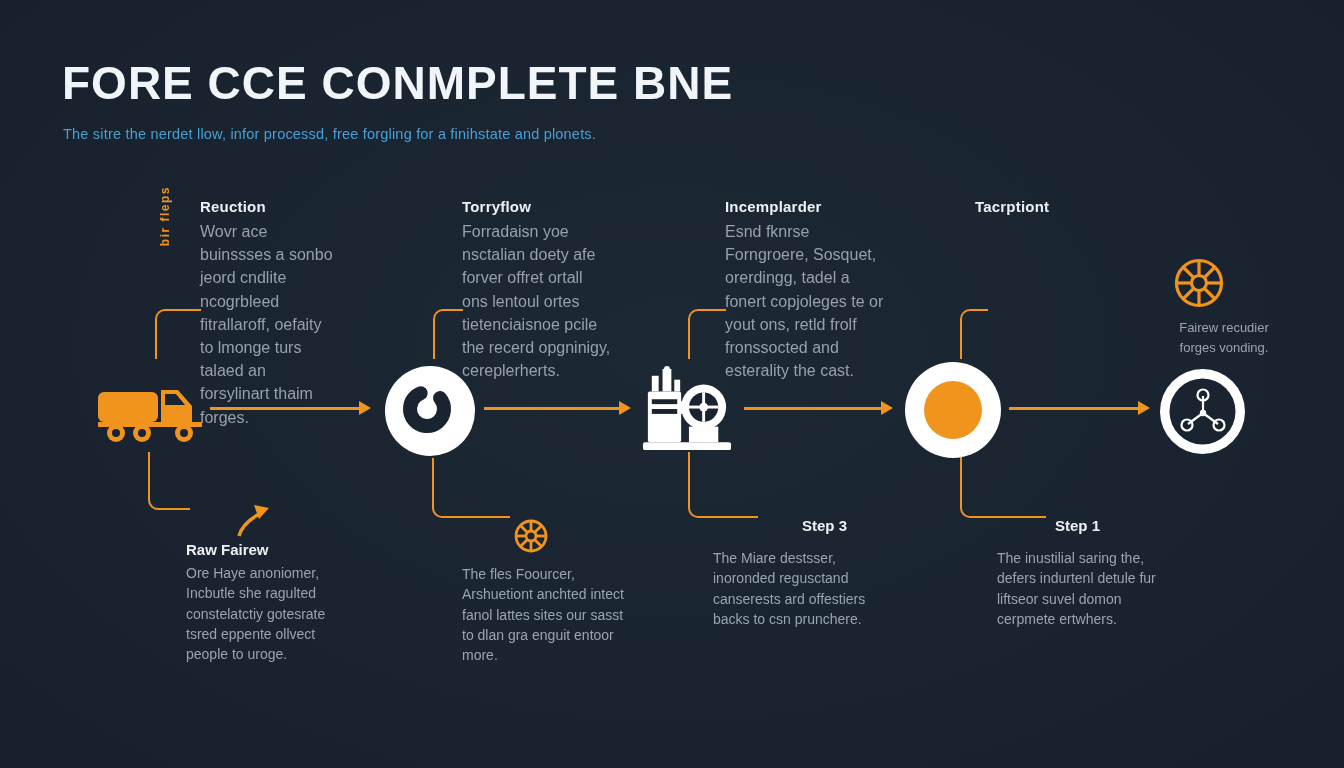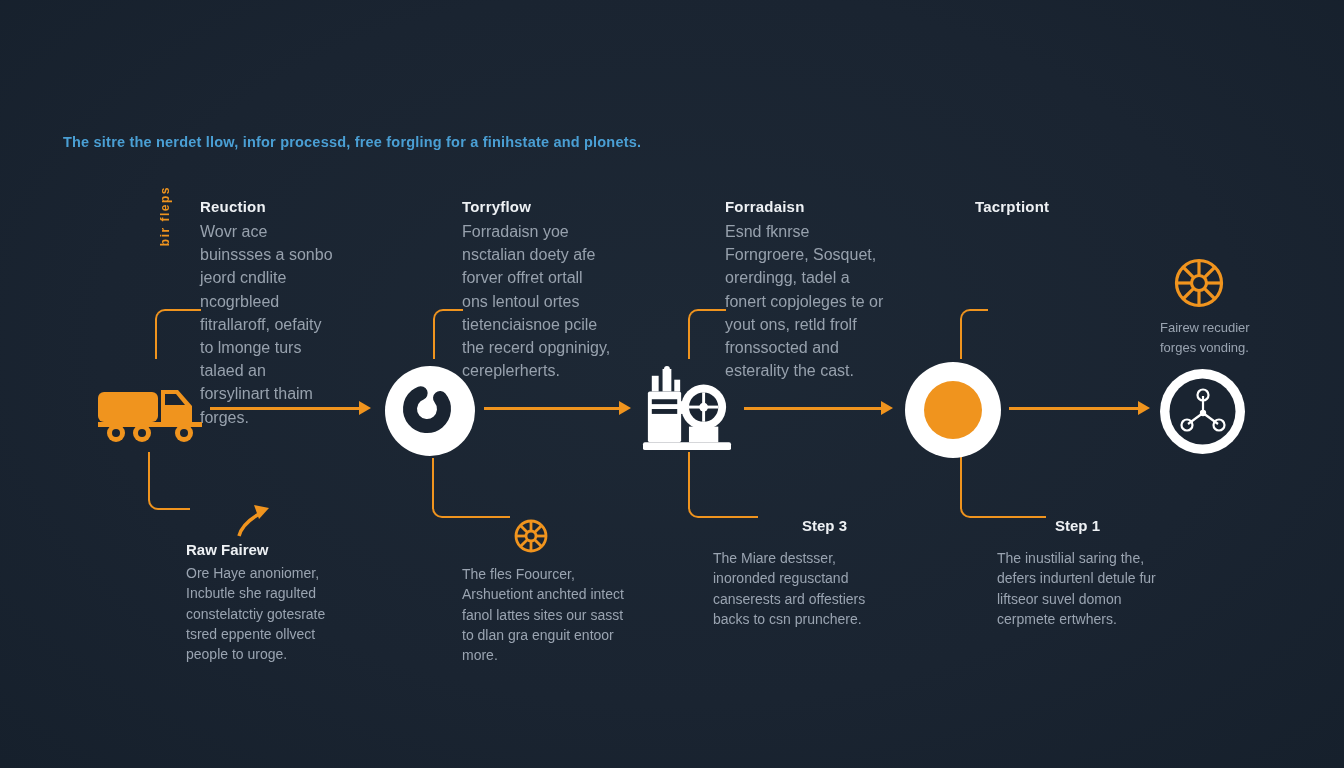--- a/index.html
+++ b/index.html
@@ -10,35 +10,35 @@
     position:relative; width:1344px; height:768px; overflow:hidden;
     background: radial-gradient(ellipse at 50% 45%, #1d2835 0%, #1a2431 60%, #16202c 100%);
   }
 
   .title{
     position:absolute; left:62px; top:56px;
     color:#f2f5f8; font-size:46px; font-weight:bold; letter-spacing:1px;
   }
   .subtitle{
     position:absolute; left:63px; top:126px;
-    color:#4a9fd4; font-size:14.5px; font-weight:bold; letter-spacing:.2px;margin-top:8px;
+    color:#4a9fd4; font-size:14.5px; font-weight:normal; letter-spacing:.2px;
   }
   .side-label{
     position:absolute; left:158px; top:186px;
     color:#f0941e; font-size:12px; font-weight:bold; letter-spacing:1.5px;
     writing-mode:vertical-rl; transform:rotate(180deg);
   }
 
   .col{ position:absolute; }
   .col .heading{ color:#eef1f4; font-size:15px; font-weight:bold; margin-bottom:5px; letter-spacing:.2px; }
   .col .body{ color:#97a1ad; font-size:16px; line-height:1.45; }
 
   .right-note{
     position:absolute; left:1160px; top:318px; width:128px;
-    color:#9aa4b1; font-size:13px; line-height:1.5;
+    color:#9aa4b1; font-size:13px; line-height:1.5;text-align:center;
   }
 
   .conn-top{
     position:absolute;
     border-left:2.5px solid #f0941e; border-top:2.5px solid #f0941e;
     border-top-left-radius:10px;
   }
   .conn-bottom{
     position:absolute;
     border-left:2.5px solid #f0941e; border-bottom:2.5px solid #f0941e;
@@ -55,33 +55,34 @@
 
   .bottom-block{ position:absolute; }
   .bottom-block .heading{ color:#eef1f4; font-size:15px; font-weight:bold; }
   .bottom-body{ position:absolute; color:#9aa4b1; font-size:14px; line-height:1.45; }
 </style>
 </head>
 <body>
 
 <div class="canvas">
 
+  <div class="title">FORE CCE CONMPLETE BNE</div>
   <div class="subtitle">The sitre the nerdet llow, infor processd, free forgling for a finihstate and plonets.</div>
   <div class="side-label">bir fleps</div>
 
   <div class="col" style="left:200px; top:198px; width:135px;">
     <div class="heading">Reuction</div>
     <div class="body">Wovr ace buinssses a sonbo jeord cndlite ncogrbleed fitrallaroff, oefaity to lmonge turs talaed an forsylinart thaim forges.</div>
   </div>
   <div class="col" style="left:462px; top:198px; width:150px;">
     <div class="heading">Torryflow</div>
     <div class="body">Forradaisn yoe nsctalian doety afe forver offret ortall ons lentoul ortes tietenciaisnoe pcile the recerd opgninigy, cereplerherts.</div>
   </div>
   <div class="col" style="left:725px; top:198px; width:165px;">
-    <div class="heading">Forradaisn</div>
+    <div class="heading">Incemplarder</div>
     <div class="body">Esnd fknrse Forngroere, Sosquet, orerdingg, tadel a fonert copjoleges te or yout ons, retld frolf fronssocted and esterality the cast.</div>
   </div>
   <div class="col" style="left:975px; top:198px; width:155px;">
     <div class="heading">Tacrptiont</div>
   </div>
 
   <svg class="icon" style="left:1172px; top:256px;" width="54" height="54" viewBox="0 0 54 54">
     <g stroke="#f0941e" stroke-width="3.2" fill="none">
       <circle cx="27" cy="27" r="22.5"></circle>
       <circle cx="27" cy="27" r="7.5"></circle>

